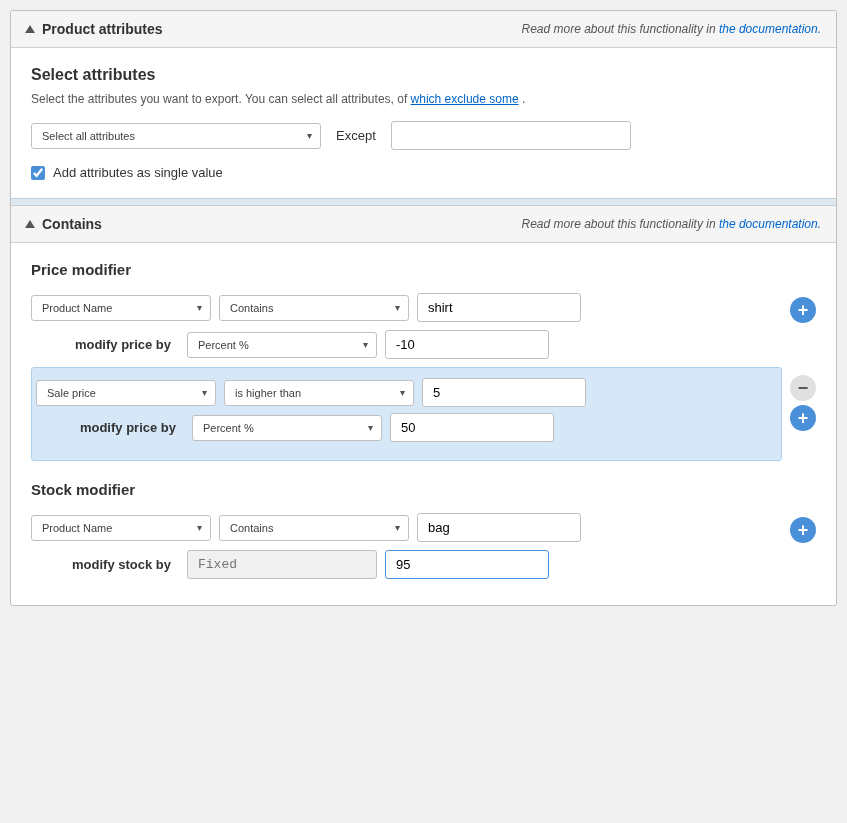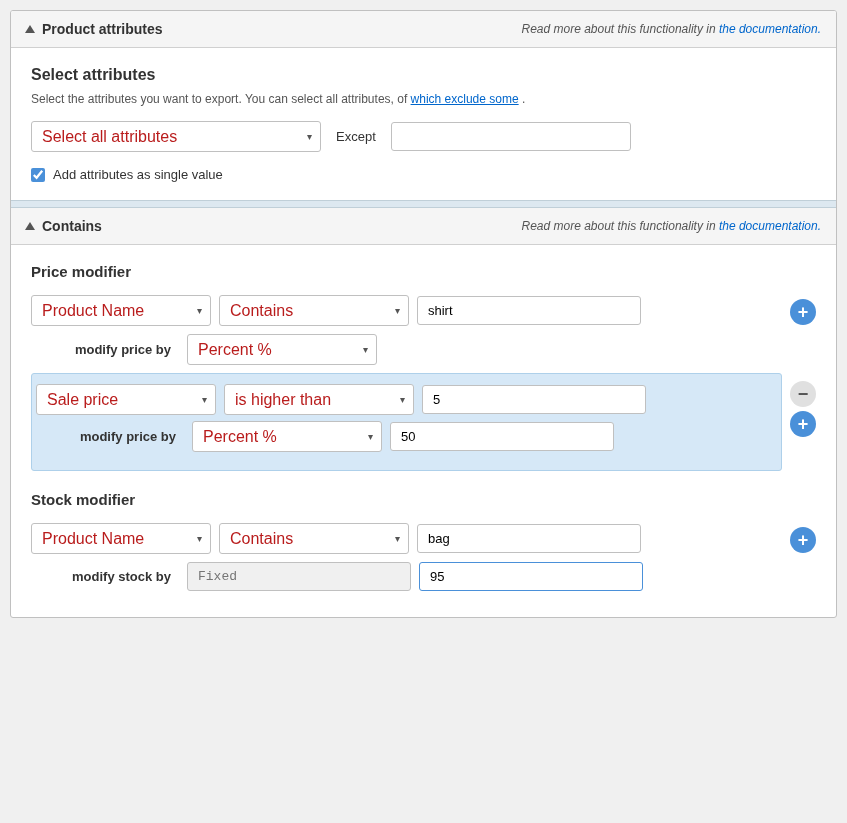--- a/index.html
+++ b/index.html
@@ -83,24 +83,24 @@
       align-items: center;
       border: 1px solid #c0c0c0;
       border-radius: 3px;
       background: #fff;
     }
     .dropdown-wrapper select {
       border: none;
       outline: none;
       background: transparent;
       padding: 6px 30px 6px 10px;
-      font-size: 16px;
+      font-size: 11px;
       cursor: pointer;
       appearance: none;
-      color: #b91c1c;
+      color: #404040;
     }
     .dropdown-arrow {
       position: absolute;
       right: 8px;
       pointer-events: none;
       color: #555;
       font-size: 10px;
     }
     .except-label {
       font-size: 13px;
@@ -151,21 +151,21 @@
       min-width: 170px;
     }
     .modifier-row .dropdown-wrapper.wide {
       min-width: 200px;
     }
     .value-input {
       border: 1px solid #c0c0c0;
       border-radius: 3px;
       padding: 6px 10px;
       font-size: 13px;
-      width: 224px;
+      width: 164px;
       outline: none;
       background: #fff;
     }
     .modify-row {
       display: flex;
       align-items: center;
       gap: 8px;
       margin-bottom: 8px;
       padding-left: 30px;
     }
@@ -325,20 +325,21 @@
         </div>
         <div class="modify-row">
           <span class="modify-label">modify price by</span>
           <div class="dropdown-wrapper" style="min-width:190px; margin-left:8px;">
             <select>
               <option selected="">Percent %</option>
               <option>Fixed</option>
             </select>
             <span class="dropdown-arrow">▾</span>
           </div>
+          <input class="value-input" type="text" value="-10" style="">
         </div>
       </div>
       <div class="row-actions">
         <button class="action-btn add-btn">+</button>
       </div>
     </div>
 
     <div class="row-with-actions">
       <div class="row-content">
         <div class="highlighted-block">

